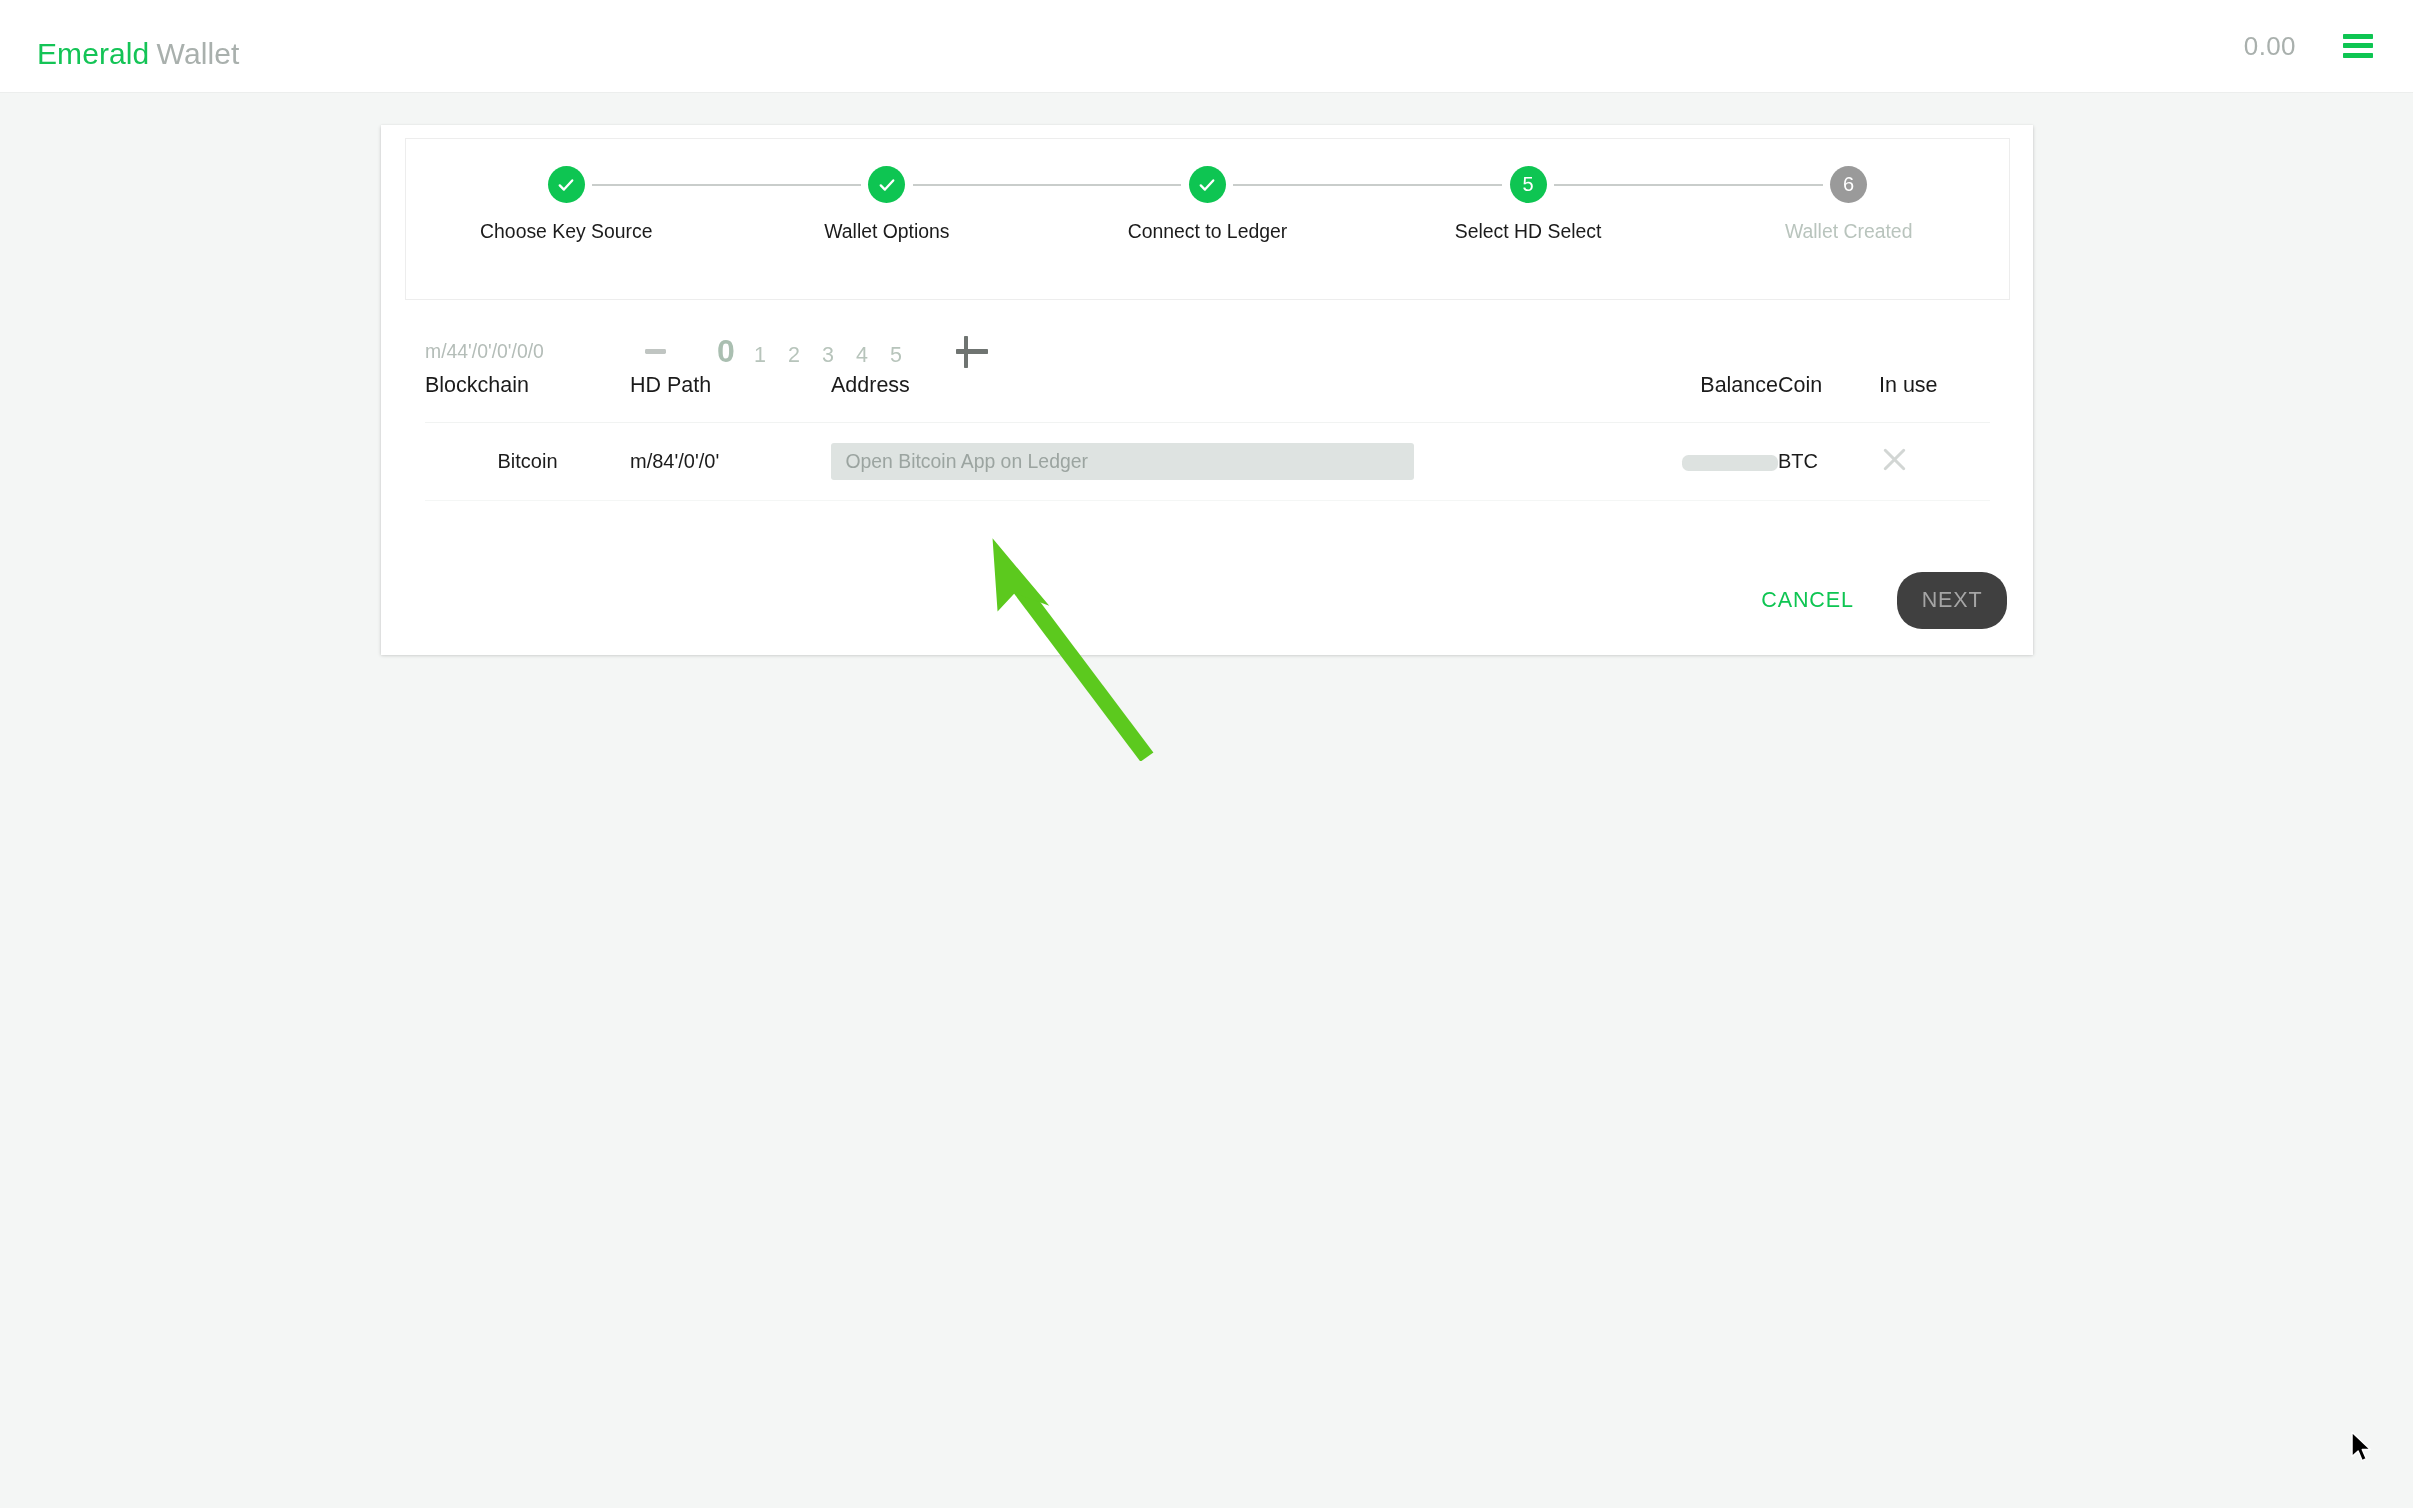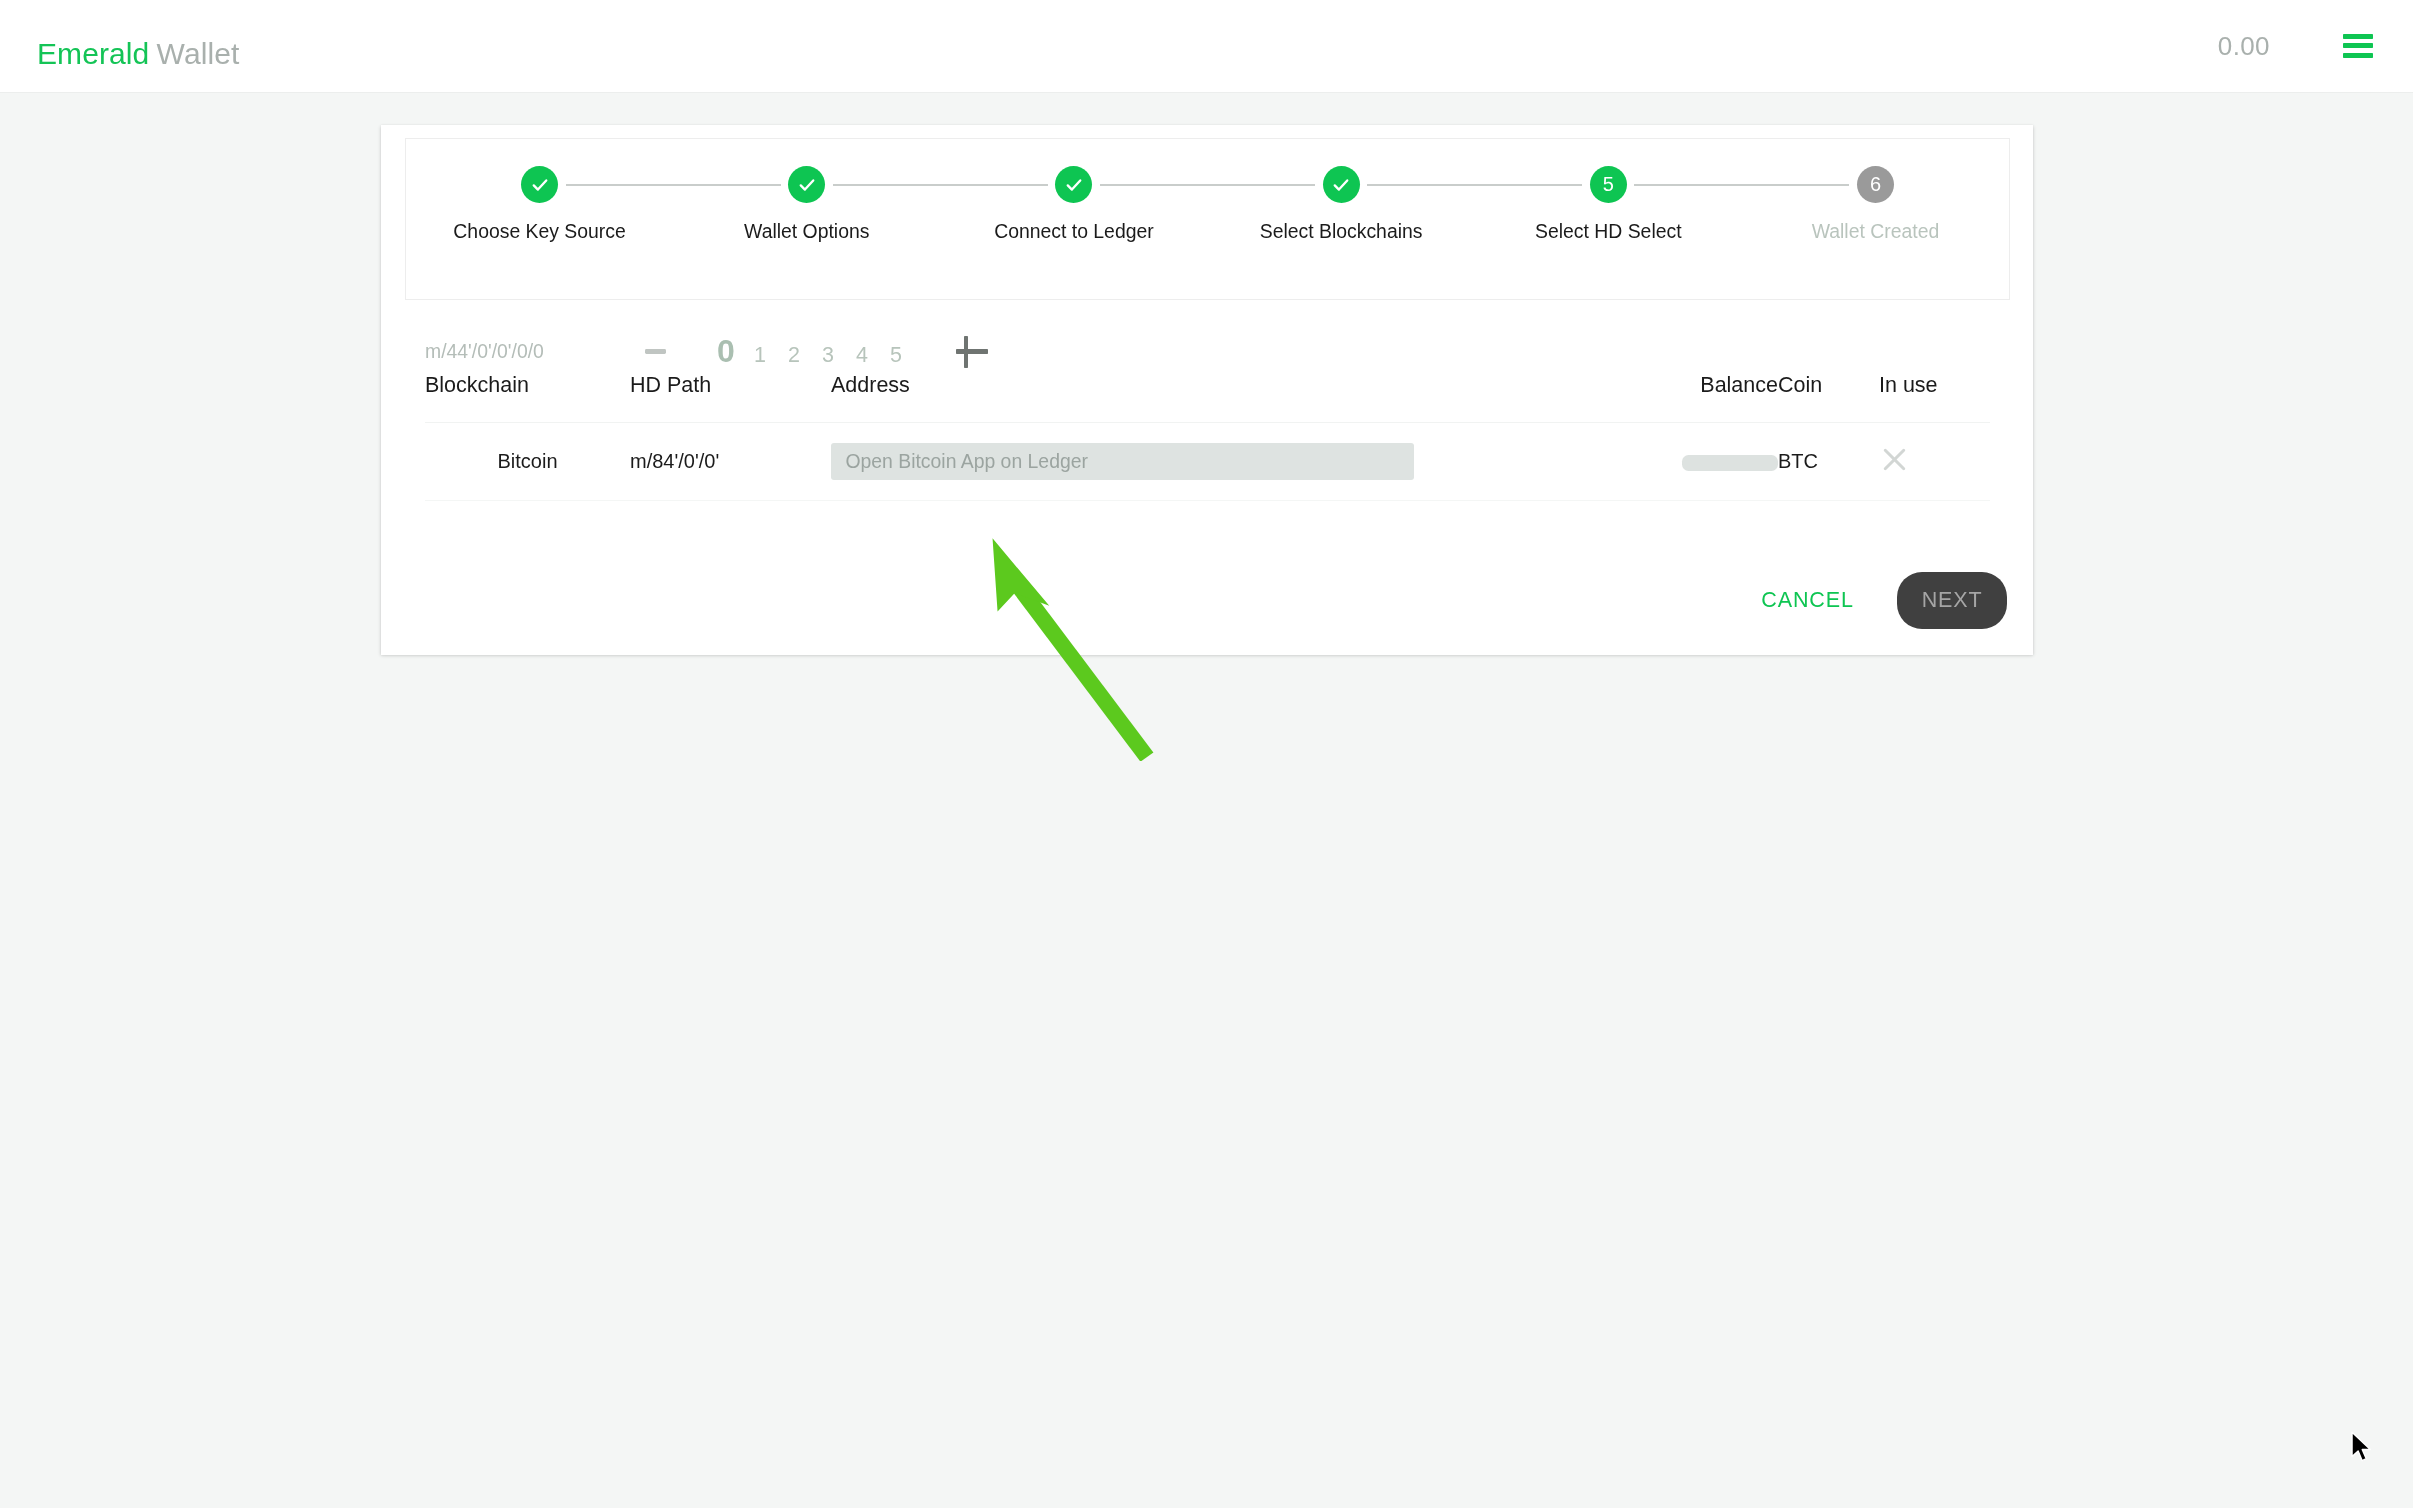--- a/index.html
+++ b/index.html
@@ -36,21 +36,21 @@
     white-space: nowrap;
     margin-top: 15px;
   }
   .brand .brand-primary { color: #14c456; }
   .brand .brand-secondary { color: #a9b0ad; margin-left: 7.2px; }
 
   .appbar-right {
     margin-left: auto;
     display: flex;
     align-items: center;
-    gap: 73px;
+    gap: 47px;
     margin-right: 40px;
   }
 
   .balance-total {
     font-size: 26px;
     color: #a9b0ad;
     letter-spacing: 0.4px;
   }
 
   .hamburger {
@@ -385,29 +385,20 @@
       <div class="step">
         <div class="connector"></div>
         <div class="step-circle">
           <svg class="step-check" viewBox="0 0 24 24">
             <path d="M4.5 12.5 L9.5 17.5 L19.5 6.5" fill="none" stroke="#ffffff" stroke-width="2.8" stroke-linecap="round" stroke-linejoin="round"></path>
           </svg>
         </div>
         <div class="step-label">Connect to Ledger</div>
       </div>
 
-      <div class="step">
-        <div class="connector"></div>
-        <div class="step-circle">
-          <svg class="step-check" viewBox="0 0 24 24">
-            <path d="M4.5 12.5 L9.5 17.5 L19.5 6.5" fill="none" stroke="#ffffff" stroke-width="2.8" stroke-linecap="round" stroke-linejoin="round"></path>
-          </svg>
-        </div>
-        <div class="step-label">Select Blockchains</div>
-      </div>
 
       <div class="step">
         <div class="connector"></div>
         <div class="step-circle">5</div>
         <div class="step-label">Select HD Select</div>
       </div>
 
       <div class="step">
 
         <div class="step-circle pending">6</div>

